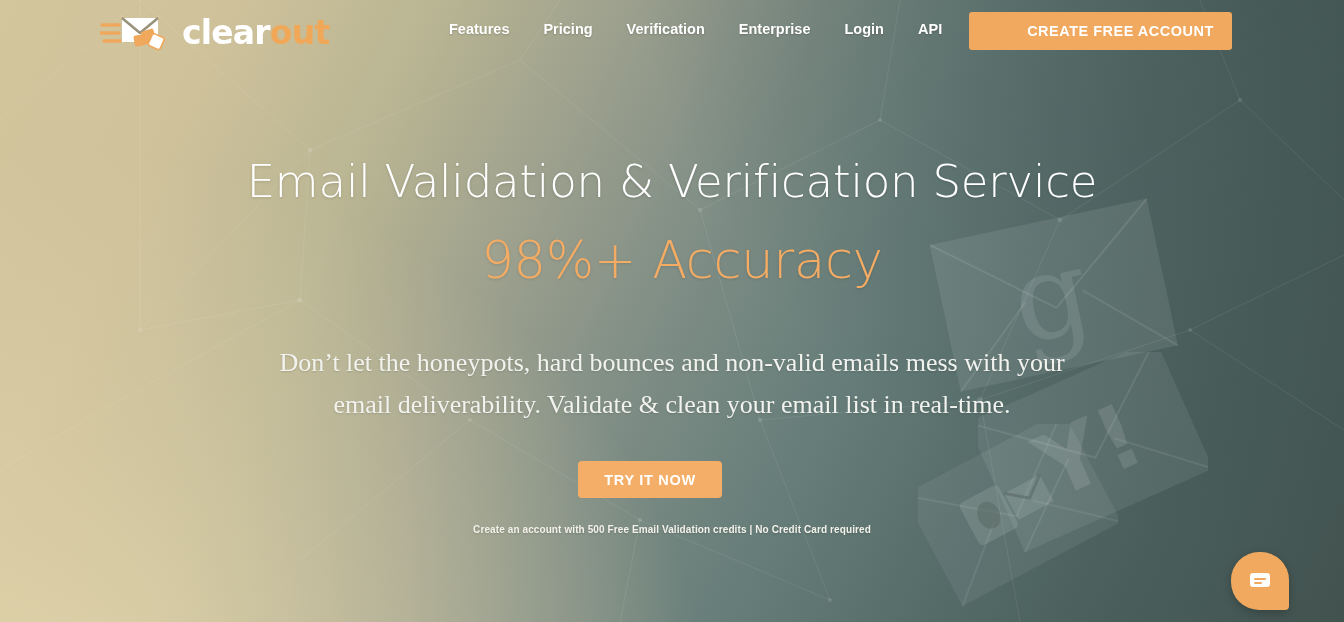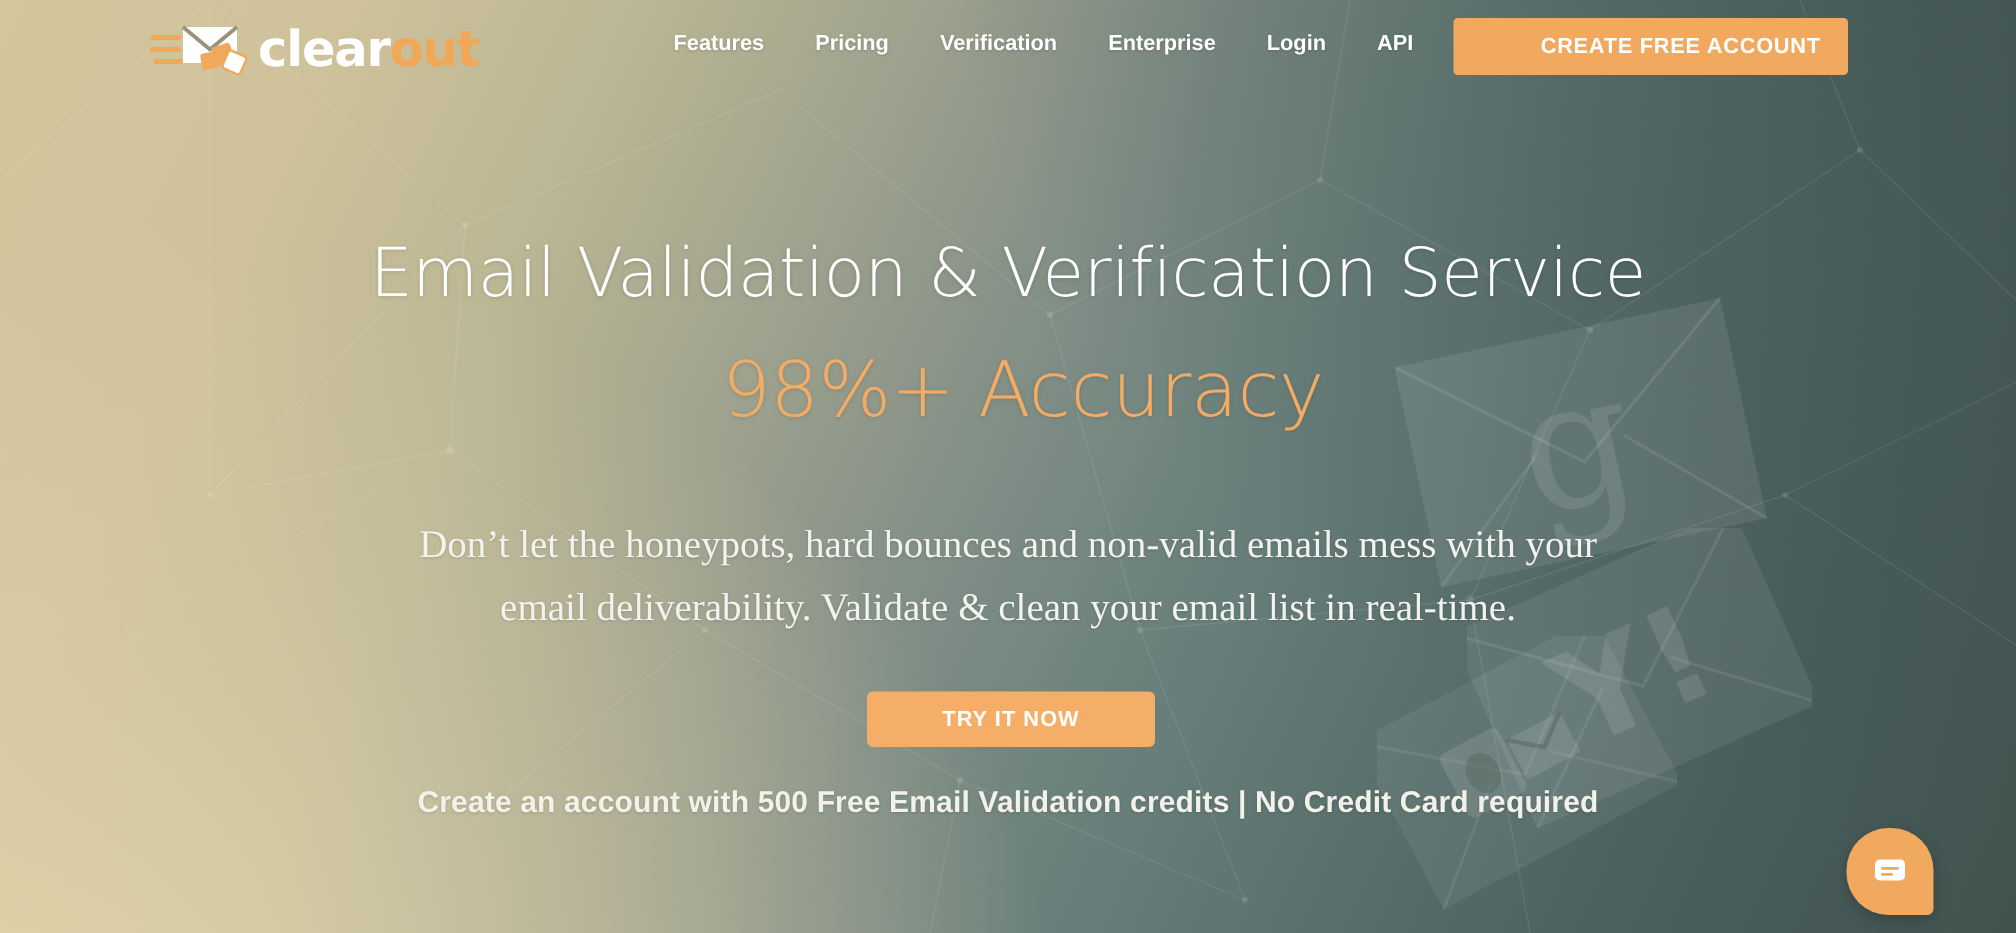--- a/index.html
+++ b/index.html
@@ -83,21 +83,21 @@
     align-items: center;
     z-index: 20;
   }
 
   #brand-logo {
     position: absolute;
     left: 100px;
     top: 8px;
     display: flex;
     align-items: center;
-    gap: 6px;
+    gap: 16px;
     text-decoration: none;
   }
   #brand-logo .mark { display: block; }
   #brand-logo .wordmark {
     font-family: "DejaVu Sans", sans-serif;
     font-size: 33px;
     font-weight: bold;
     letter-spacing: -0.8px;
     line-height: 1;
     white-space: nowrap;
@@ -184,36 +184,36 @@
     font-size: 26px;
     line-height: 1.62;
     color: #f2f3ef;
     text-shadow: 0 1px 2px rgba(0,0,0,0.14);
     margin-top: 16px;
   }
 
   #try-it-now-button {
     position: absolute;
     top: 461px; left: 578px;
-    width: 192px; height: 37px;
+    width: 144px; height: 37px;
     border: 0;
     border-radius: 4px;
     background: #f5ae68;
     color: #ffffff;
     font-family: "Liberation Sans", sans-serif;
     font-size: 14.5px;
     font-weight: bold;
     letter-spacing: 0.7px;
     cursor: pointer;
   }
 
   #hero-footnote {
     position: absolute;
     top: 524px; left: 0; width: 1344px;
-    font-size: 20px;
+    font-size: 10px;
     font-weight: bold;
     color: #f3f2ea;
     letter-spacing: 0.1px;
     text-shadow: 0 1px 2px rgba(0,0,0,0.16);
   }
 
   
   #chat-widget-button {
     position: absolute;
     left: 1231px;

